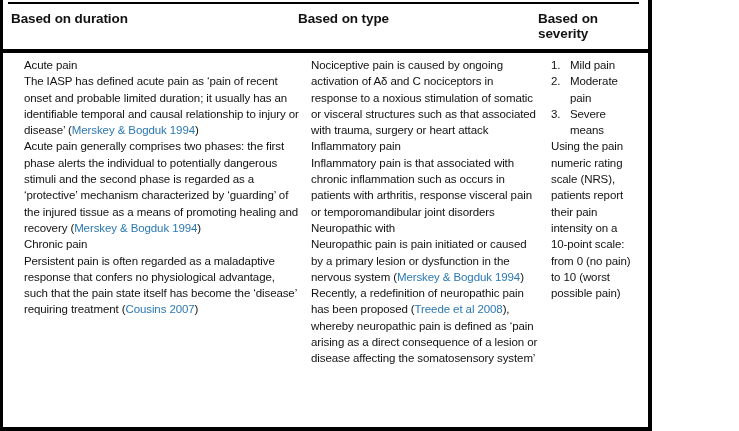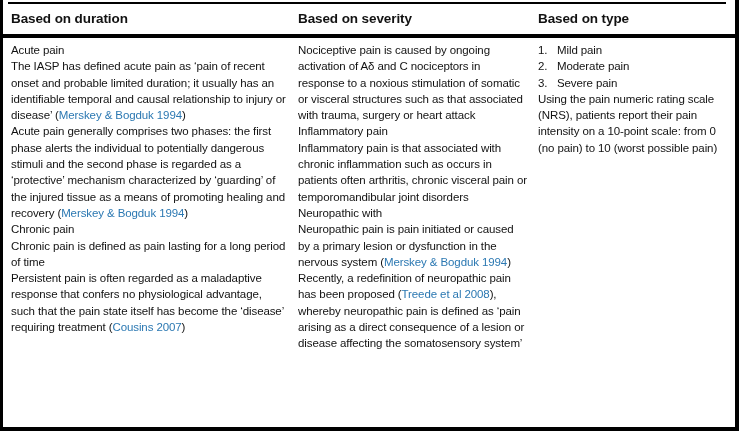--- a/index.html
+++ b/index.html
@@ -9,21 +9,21 @@
   }
   body {
     width: 739px;
     height: 431px;
     font-family: "Liberation Sans", sans-serif;
     color: #121212;
     overflow: hidden;
   }
   .paper-table {
     box-sizing: border-box;
-    width: 739px;
+    width: 652px;
     height: 431px;
     background: #ffffff;
     border-left: 3px solid #000;
     border-right: 4px solid #000;
     border-bottom: 4px solid #000;
     overflow: hidden;
   }
   .top-rule {
     height: 0;
     border-top: 2px solid #000;
@@ -36,21 +36,21 @@
     border-bottom: 4px solid #000;
   }
   .hcell {
     font-weight: bold;
     font-size: 13.5px;
     letter-spacing: -0.1px;
   }
   .body-row {
     display: grid;
     grid-template-columns: 287px 240px 1fr;
-    padding: 4px 4px 0 8px;
+    padding: 4px 4px 0 21px;
   }
   .cell {
     font-size: 11.5px;
     line-height: 16.3px;
     letter-spacing: -0.1px;
     padding-right: 10px;
   }
   .cell p {
     margin: 0;
   }
@@ -66,49 +66,48 @@
     width: 19px;
   }
 </style>
 </head>
 <body>
 
 <div class="paper-table">
   <div class="top-rule"></div>
   <div class="header-row">
     <div class="hcell">Based on duration</div>
+    <div class="hcell">Based on type</div>
     <div class="hcell">Based on severity</div>
-    <div class="hcell">Based on type</div>
   </div>
   <div class="body-row">
     <div class="cell">
         <p><span>Acute pain</span></p>
         <p><span>The IASP has defined acute pain as ‘pain of recent onset and probable limited duration; it usually has an identifiable temporal and causal relationship to injury or disease’ (</span><span class="link">Merskey &amp; Bogduk 1994</span><span>)</span></p>
         <p><span>Acute pain generally comprises two phases: the first phase alerts the individual to potentially dangerous stimuli and the second phase is regarded as a ‘protective’ mechanism characterized by ‘guarding’ of the injured tissue as a means of promoting healing and recovery (</span><span class="link">Merskey &amp; Bogduk 1994</span><span>)</span></p>
         <p><span>Chronic pain</span></p>
-        <p><span>Chronic pain is defined as pain lasting for a long period of time</span></p>
         <p><span>Persistent pain is often regarded as a maladaptive response that confers no physiological advantage, such that the pain state itself has become the ‘disease’ requiring treatment (</span><span class="link">Cousins 2007</span><span>)</span></p>
       </div>
     <div class="cell">
         <p><span>Nociceptive pain is caused by ongoing activation of Aδ and C nociceptors in response to a noxious stimulation of somatic or visceral structures such as that associated with trauma, surgery or heart attack</span></p>
         <p><span>Inflammatory pain</span></p>
-        <p><span>Inflammatory pain is that associated with chronic inflammation such as occurs in patients often arthritis, chronic visceral pain or temporomandibular joint disorders</span></p>
+        <p><span>Inflammatory pain is that associated with chronic inflammation such as occurs in patients with arthritis, response visceral pain or temporomandibular joint disorders</span></p>
         <p><span>Neuropathic with</span></p>
         <p><span>Neuropathic pain is pain initiated or caused by a primary lesion or dysfunction in the nervous system (</span><span class="link">Merskey &amp; Bogduk 1994</span><span>)</span></p>
         <p><span>Recently, a redefinition of neuropathic pain has been proposed (</span><span class="link">Treede et al 2008</span><span>), whereby neuropathic pain is defined as ‘pain arising as a direct consequence of a lesion or disease affecting the somatosensory system’</span></p>
       </div>
     <div class="cell">
         <div class="list-row">
           <span class="list-num">1.</span>
           <span>Mild pain</span>
         </div>
         <div class="list-row">
           <span class="list-num">2.</span>
           <span>Moderate pain</span>
         </div>
         <div class="list-row">
           <span class="list-num">3.</span>
-          <span>Severe pain</span>
+          <span>Severe means</span>
         </div>
         <p><span>Using the pain numeric rating scale (NRS), patients report their pain intensity on a 10-point scale: from 0 (no pain) to 10 (worst possible pain)</span></p>
       </div>
   </div>
 </div>
 
 </body></html>

